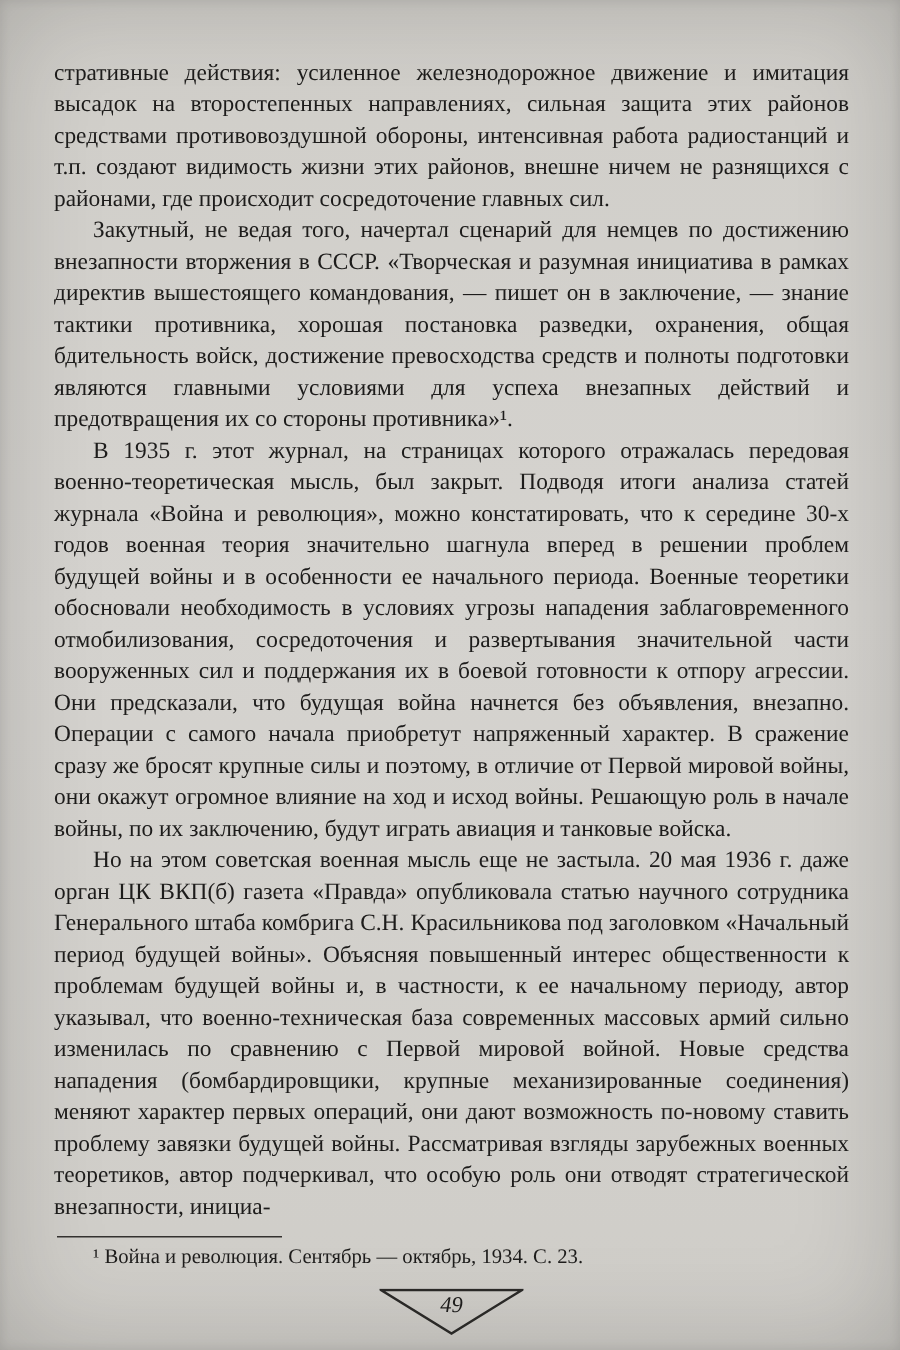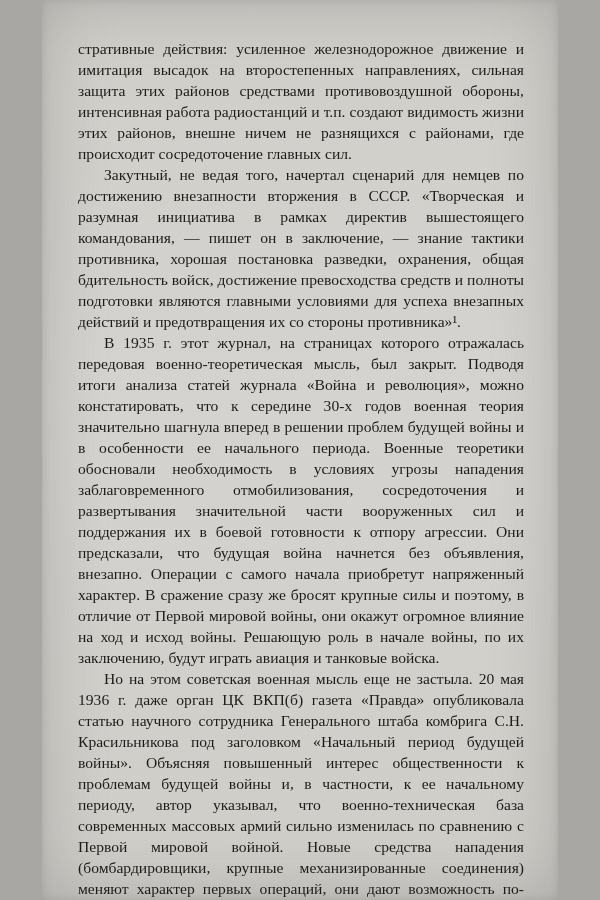--- a/index.html
+++ b/index.html
@@ -2,21 +2,21 @@
 <html><head>
 <meta charset="utf-8">
 <style>
   html, body {
     margin: 0;
     padding: 0;
     background: #a9a7a3;
   }
   .page {
     position: relative;
-    width: 516px;
+    width: 600px;
     height: 900px;
     margin: 0 auto;
     background: linear-gradient(180deg, #d0cec9 0%, #d5d3cf 45%, #cfcdc8 100%);
     box-shadow: inset 0 0 70px rgba(0,0,0,0.18), inset 0 0 8px rgba(0,0,0,0.10);
     box-sizing: border-box;
     padding: 38px 34px 0 36px;
     font-family: "Liberation Serif", "DejaVu Serif", serif;
     color: #1d1c1b;
     overflow: hidden;
   }
@@ -68,20 +68,21 @@
 
   <div class="text-block">
     <p class="para no-indent">стративные действия: усиленное железнодорожное движение и имитация высадок на второстепенных направлениях, сильная защита этих районов средствами противовоздушной обороны, интенсивная работа радиостанций и т.п. создают видимость жизни этих районов, внешне ничем не разнящихся с районами, где происходит сосредоточение главных сил.</p>
     <p class="para">Закутный, не ведая того, начертал сценарий для немцев по достижению внезапности вторжения в СССР. «Творческая и разумная инициатива в рамках директив вышестоящего командования, — пишет он в заключение, — знание тактики противника, хорошая постановка разведки, охранения, общая бдительность войск, достижение превосходства средств и полноты подготовки являются главными условиями для успеха внезапных действий и предотвращения их со стороны противника»¹.</p>
     <p class="para">В 1935 г. этот журнал, на страницах которого отражалась передовая военно-теоретическая мысль, был закрыт. Подводя итоги анализа статей журнала «Война и революция», можно констатировать, что к середине 30-х годов военная теория значительно шагнула вперед в решении проблем будущей войны и в особенности ее начального периода. Военные теоретики обосновали необходимость в условиях угрозы нападения заблаговременного отмобилизования, сосредоточения и развертывания значительной части вооруженных сил и поддержания их в боевой готовности к отпору агрессии. Они предсказали, что будущая война начнется без объявления, внезапно. Операции с самого начала приобретут напряженный характер. В сражение сразу же бросят крупные силы и поэтому, в отличие от Первой мировой войны, они окажут огромное влияние на ход и исход войны. Решающую роль в начале войны, по их заключению, будут играть авиация и танковые войска.</p>
     <p class="para">Но на этом советская военная мысль еще не застыла. 20 мая 1936 г. даже орган ЦК ВКП(б) газета «Правда» опубликовала статью научного сотрудника Генерального штаба комбрига С.Н. Красильникова под заголовком «Начальный период будущей войны». Объясняя повышенный интерес общественности к проблемам будущей войны и, в частности, к ее начальному периоду, автор указывал, что военно-техническая база современных массовых армий сильно изменилась по сравнению с Первой мировой войной. Новые средства нападения (бомбардировщики, крупные механизированные соединения) меняют характер первых операций, они дают возможность по-новому ставить проблему завязки будущей войны. Рассматривая взгляды зарубежных военных теоретиков, автор подчеркивал, что особую роль они отводят стратегической внезапности, инициа-</p>
   </div>
 
   <div class="footnote-area">
     <div class="footnote-rule"></div>
+    <p class="footnote">¹ Война и революция. Сентябрь — октябрь, 1934. С. 23.</p>
   </div>
 
   <div class="pageno-wrap">
     <svg class="tri" width="96" height="32" viewBox="0 0 96 32" aria-hidden="true">
       <polygon points="1,1 95,1 48,30" fill="none" stroke="#2a2927" stroke-width="1.6"></polygon>
       <text x="48" y="15.5" text-anchor="middle" class="pn">49</text>
     </svg>
   </div>
 
 </div>

